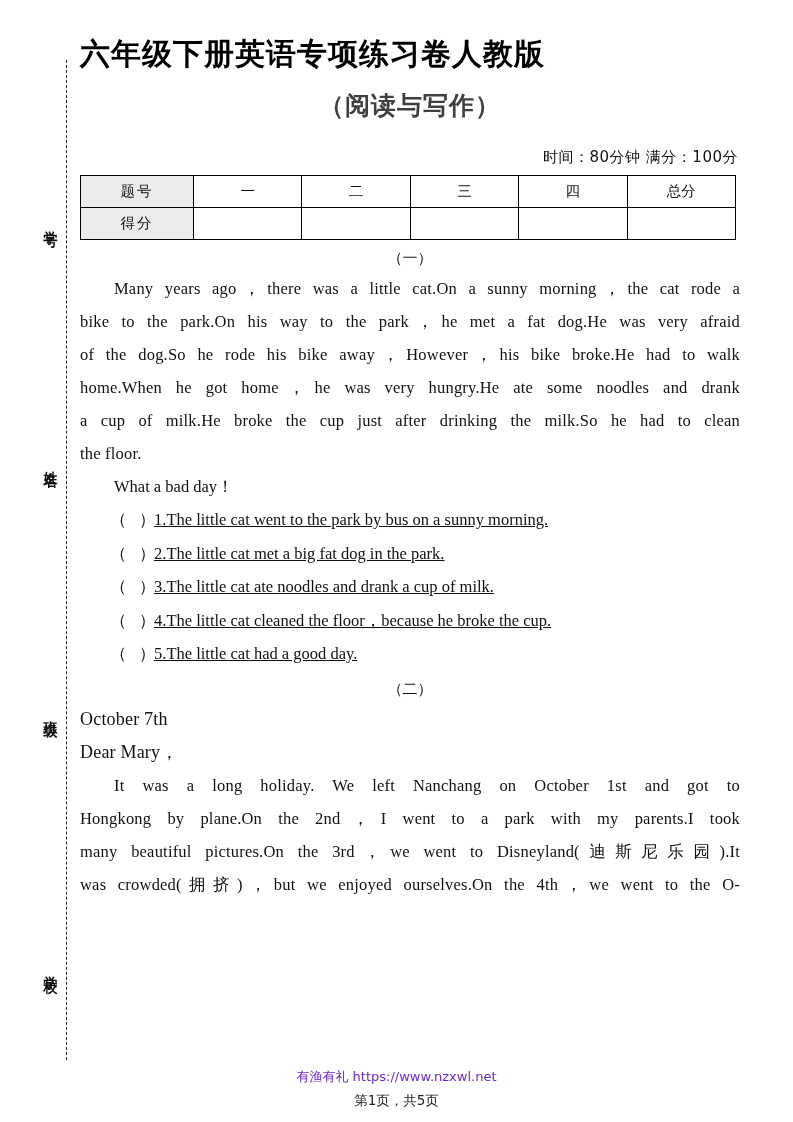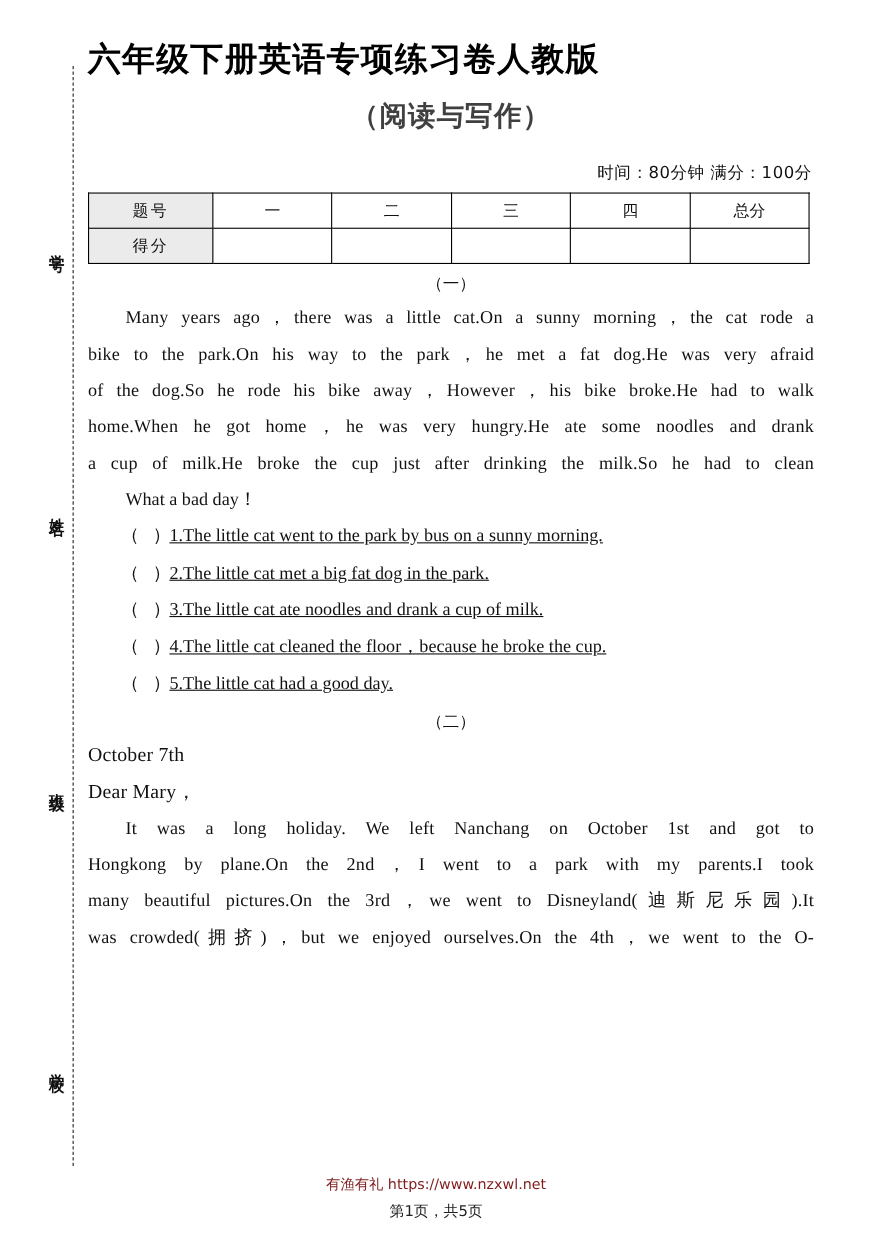--- a/index.html
+++ b/index.html
@@ -164,21 +164,21 @@
   }
 
   .footer-watermark {
     position: absolute;
     left: 0;
     right: 0;
     top: 1068px;
     text-align: center;
     font-family: "DejaVu Sans", sans-serif;
     font-size: 13px;
-    color: #7f1d1d;
+    color: #6d28d9;
   }
   .footer-page {
     position: absolute;
     left: 0;
     right: 0;
     top: 1092px;
     text-align: center;
     font-family: "DejaVu Sans", sans-serif;
     font-size: 13.5px;
     color: #222;
@@ -224,20 +224,21 @@
     </table>
 
 
   <div class="part-label">（一）</div>
 
   <p class="body-text indent">Many years ago，there was a little cat.On a sunny morning，the cat rode a</p>
   <p class="body-text">bike to the park.On his way to the park，he met a fat dog.He was very afraid</p>
   <p class="body-text">of the dog.So he rode his bike away，However，his bike broke.He had to walk</p>
   <p class="body-text">home.When he got home，he was very hungry.He ate some noodles and drank</p>
   <p class="body-text">a cup of milk.He broke the cup just after drinking the milk.So he had to clean</p>
+  <p class="body-text last">the floor.</p>
 
   <p class="exclaim">What a bad day！</p>
 
   <div class="tf-item">
     <span class="tf-paren">（&nbsp;&nbsp;&nbsp;）</span><span>1.The little cat went to the park by bus on a sunny morning.</span>
   </div>
   <div class="tf-item">
     <span class="tf-paren">（&nbsp;&nbsp;&nbsp;）</span><span>2.The little cat met a big fat dog in the park.</span>
   </div>
   <div class="tf-item">

